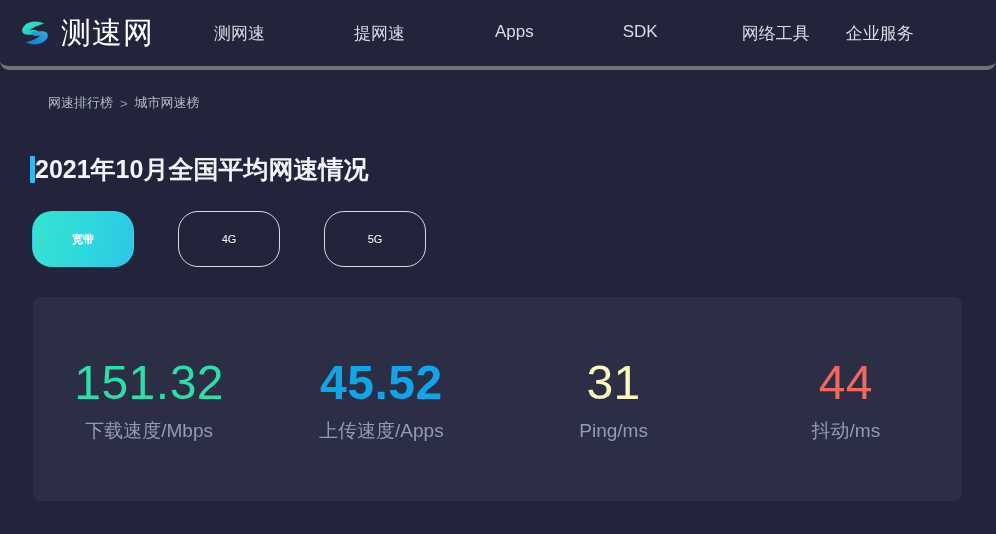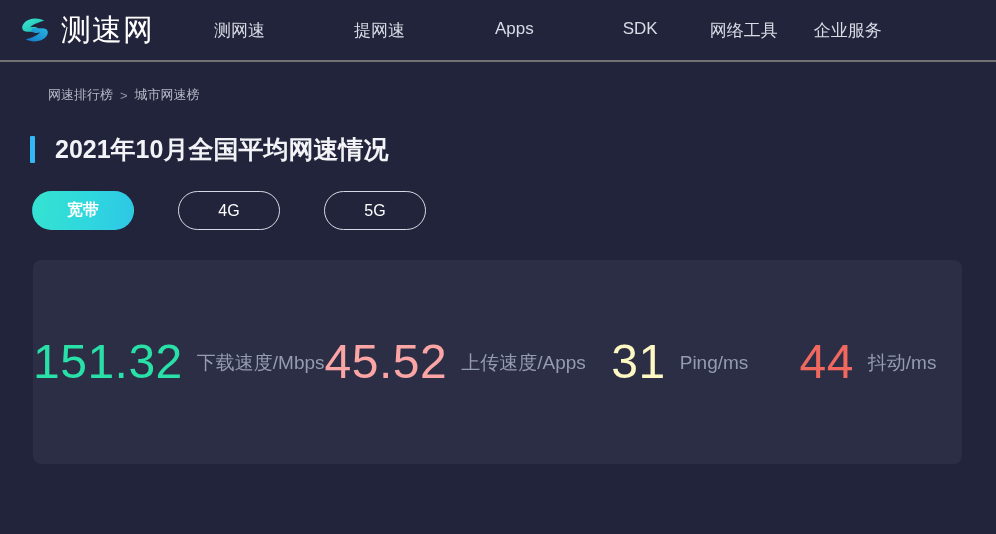--- a/index.html
+++ b/index.html
@@ -6,25 +6,26 @@
   html, body {
     width:996px; height:534px;
     background:#21243a;
     font-family:"Liberation Sans","DejaVu Sans",sans-serif;
     overflow:hidden;
   }
 
   
   .header{
     position:relative;
-    height:62px;
+    height:70px;
     display:flex;
     align-items:center;
     background:#21243a;
-    border-bottom:2px solid #737373;
+    border-bottom:4px solid #737373;
+    border-radius:9px;
   }
   .brand{
     display:flex;
     align-items:center;
     margin-left:18px;
     gap:9px;
   }
   .brand-mark{ width:34px; height:34px; display:block; }
   .brand-name{
     font-size:30px;
@@ -59,22 +60,22 @@
     gap:7px;
   }
   .crumb{ cursor:pointer; white-space:nowrap; }
   .crumb.current{ cursor:default; }
   .crumb-sep{ color:#9096a8; }
 
   
   .title-row{
     display:flex;
     align-items:center;
-    margin:32px 0 0 30px;
-    gap:20px;
+    margin:44px 0 0 30px;
+    gap:0;
   }
   .title-bar{
     width:5px; height:27px;
     background:#35b6f5;
     border-radius:1px;
     flex:0 0 auto;
   }
   .page-title{
     font-size:25px;
     color:#f2f3f7;
@@ -84,26 +85,26 @@
 
   
   .pills{
     display:flex;
     align-items:center;
     margin:28px 0 0 32px;
     gap:44px;
   }
   .pill{
     min-width:102px;
-    height:39px;
+    height:56px;
     border-radius:20px;
     display:flex;
     align-items:center;
     justify-content:center;
-    font-size:16px;
+    font-size:11px;
     color:#ffffff;
     border:1px solid #d7dae4;
     background:transparent;
     cursor:pointer;
     padding:0 20px;
     white-space:nowrap;
   }
   .pill.active{
     border-color:transparent;
     background:linear-gradient(100deg,#35e3d0 0%,#2fd8dd 52%,#2ec7e6 100%);
@@ -118,21 +119,21 @@
     width:929px;
     height:204px;
     background:#2b2e45;
     border-radius:8px;
     display:flex;
     align-items:center;
   }
   .stat{
     flex:1;
     display:flex;
-    flex-direction:row;
+    flex-direction:column;
     align-items:center;
     justify-content:center;
     gap:14px;
   }
   .stat-value{
     font-size:48px;
     line-height:1;
     letter-spacing:0.5px;
     white-space:nowrap;
   }
@@ -166,21 +167,21 @@
       </svg>
     </span>
     <span class="brand-name">测速网</span>
   </div>
 
   <nav class="nav">
     <span class="nav-item" style="margin-left:0;">测网速</span>
     <span class="nav-item" style="margin-left:85px;">提网速</span>
     <span class="nav-item" style="margin-left:86px;">Apps</span>
     <span class="nav-item" style="margin-left:85px;">SDK</span>
-    <span class="nav-item" style="margin-left:48px;">网络工具</span>
+    <span class="nav-item" style="margin-left:80px;">网络工具</span>
     <span class="nav-item" style="margin-left:32px;">企业服务</span>
   </nav>
 </div>
 
 <div class="breadcrumb">
   <span class="crumb">网速排行榜</span>
   <span class="crumb-sep">&gt;</span>
   <span class="crumb current">城市网速榜</span>
 </div>
 
@@ -196,21 +197,21 @@
 </div>
 
 <div class="card">
 
   <div class="stat">
     <div class="stat-value" style="color:#28e0a8;">151.32</div>
     <div class="stat-label">下载速度/Mbps</div>
   </div>
 
   <div class="stat">
-    <div class="stat-value" style="color:#fca5a5;">45.52</div>
+    <div class="stat-value" style="color:#0ea5e9;font-weight:bold;">45.52</div>
     <div class="stat-label">上传速度/Apps</div>
   </div>
 
   <div class="stat">
     <div class="stat-value" style="color:#fef9c3;">31</div>
     <div class="stat-label">Ping/ms</div>
   </div>
 
   <div class="stat">
     <div class="stat-value" style="color:#f0685e;">44</div>

